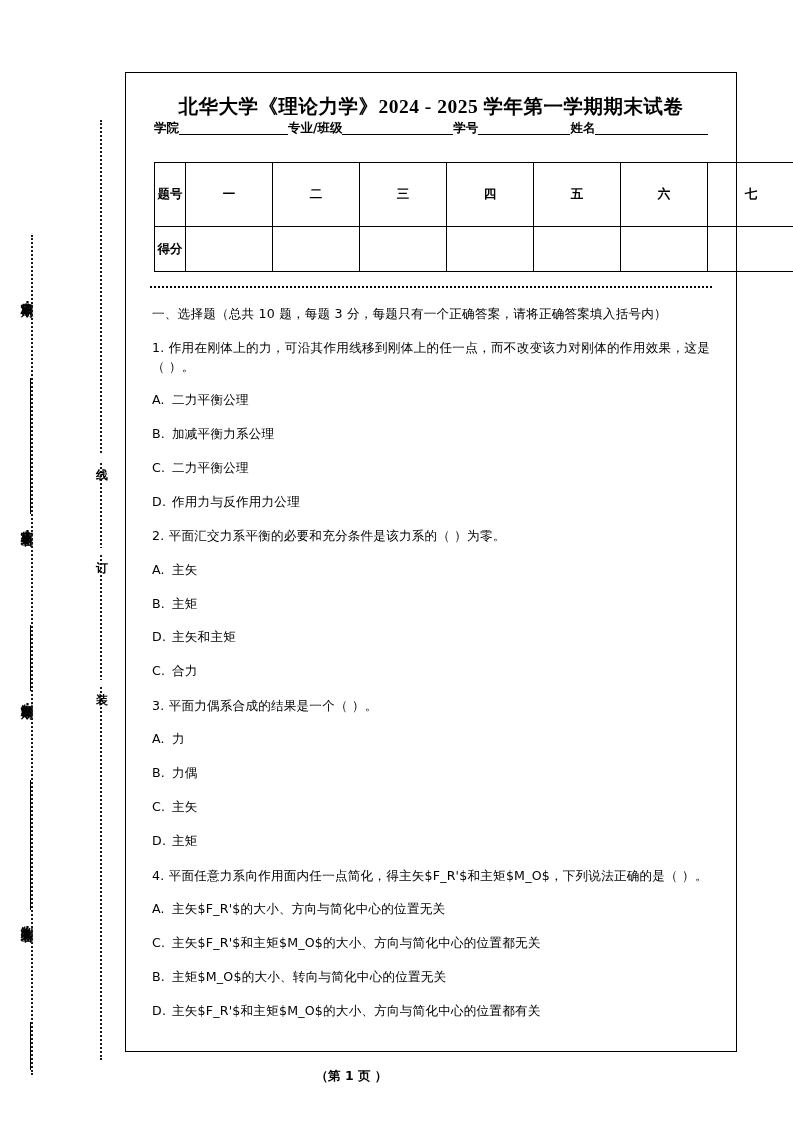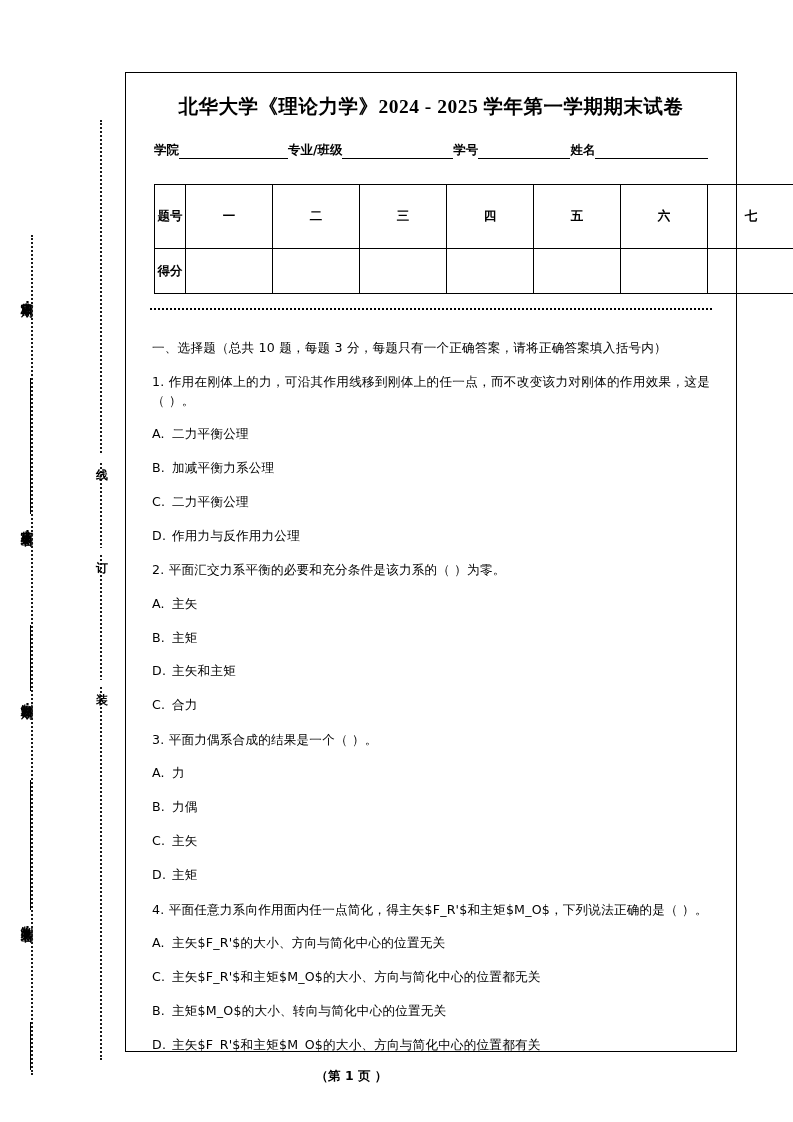--- a/index.html
+++ b/index.html
@@ -72,22 +72,21 @@
     font-family:"Liberation Serif","DejaVu Serif",serif;
     font-size:19.5px;
     font-weight:700;
     letter-spacing:0.5px;
     margin:12px 0 0 0;
     white-space:nowrap;
   }
 
   .info-line{
     display:flex;
-    align-items:center;
-    margin-top:22px;
+    align-items:flex-start;
     font-size:12.5px;
     font-family:"DejaVu Sans","Liberation Sans",sans-serif;
     font-weight:700;
     padding:0 6px;
   }
   .info-label{ white-space:nowrap; padding-bottom:1px; }
   .info-blank{ border-bottom:1.2px solid #000; height:14px; }
   .b1{ width:118px; }
   .b2{ width:120px; }
   .b3{ width:100px; }
@@ -116,21 +115,21 @@
   .score-table .wide{ width:86px; }
   .stack{ display:block; }
 
   
   .dot-sep{
     margin:14px 2px 0 2px;
     border-top:2.5px dotted #000;
   }
 
   
-  .qbody{ margin-top:28px; padding:0 4px; }
+  .qbody{ margin-top:16px; padding:0 4px; }
   .qtext{
     font-family:"DejaVu Sans","Liberation Sans",sans-serif;
     font-size:12.6px;
     line-height:1.52;
     margin:0 0 15px 0;
     text-align:justify;
     letter-spacing:0.2px;
   }
   .opt{
     font-family:"DejaVu Sans","Liberation Sans",sans-serif;

